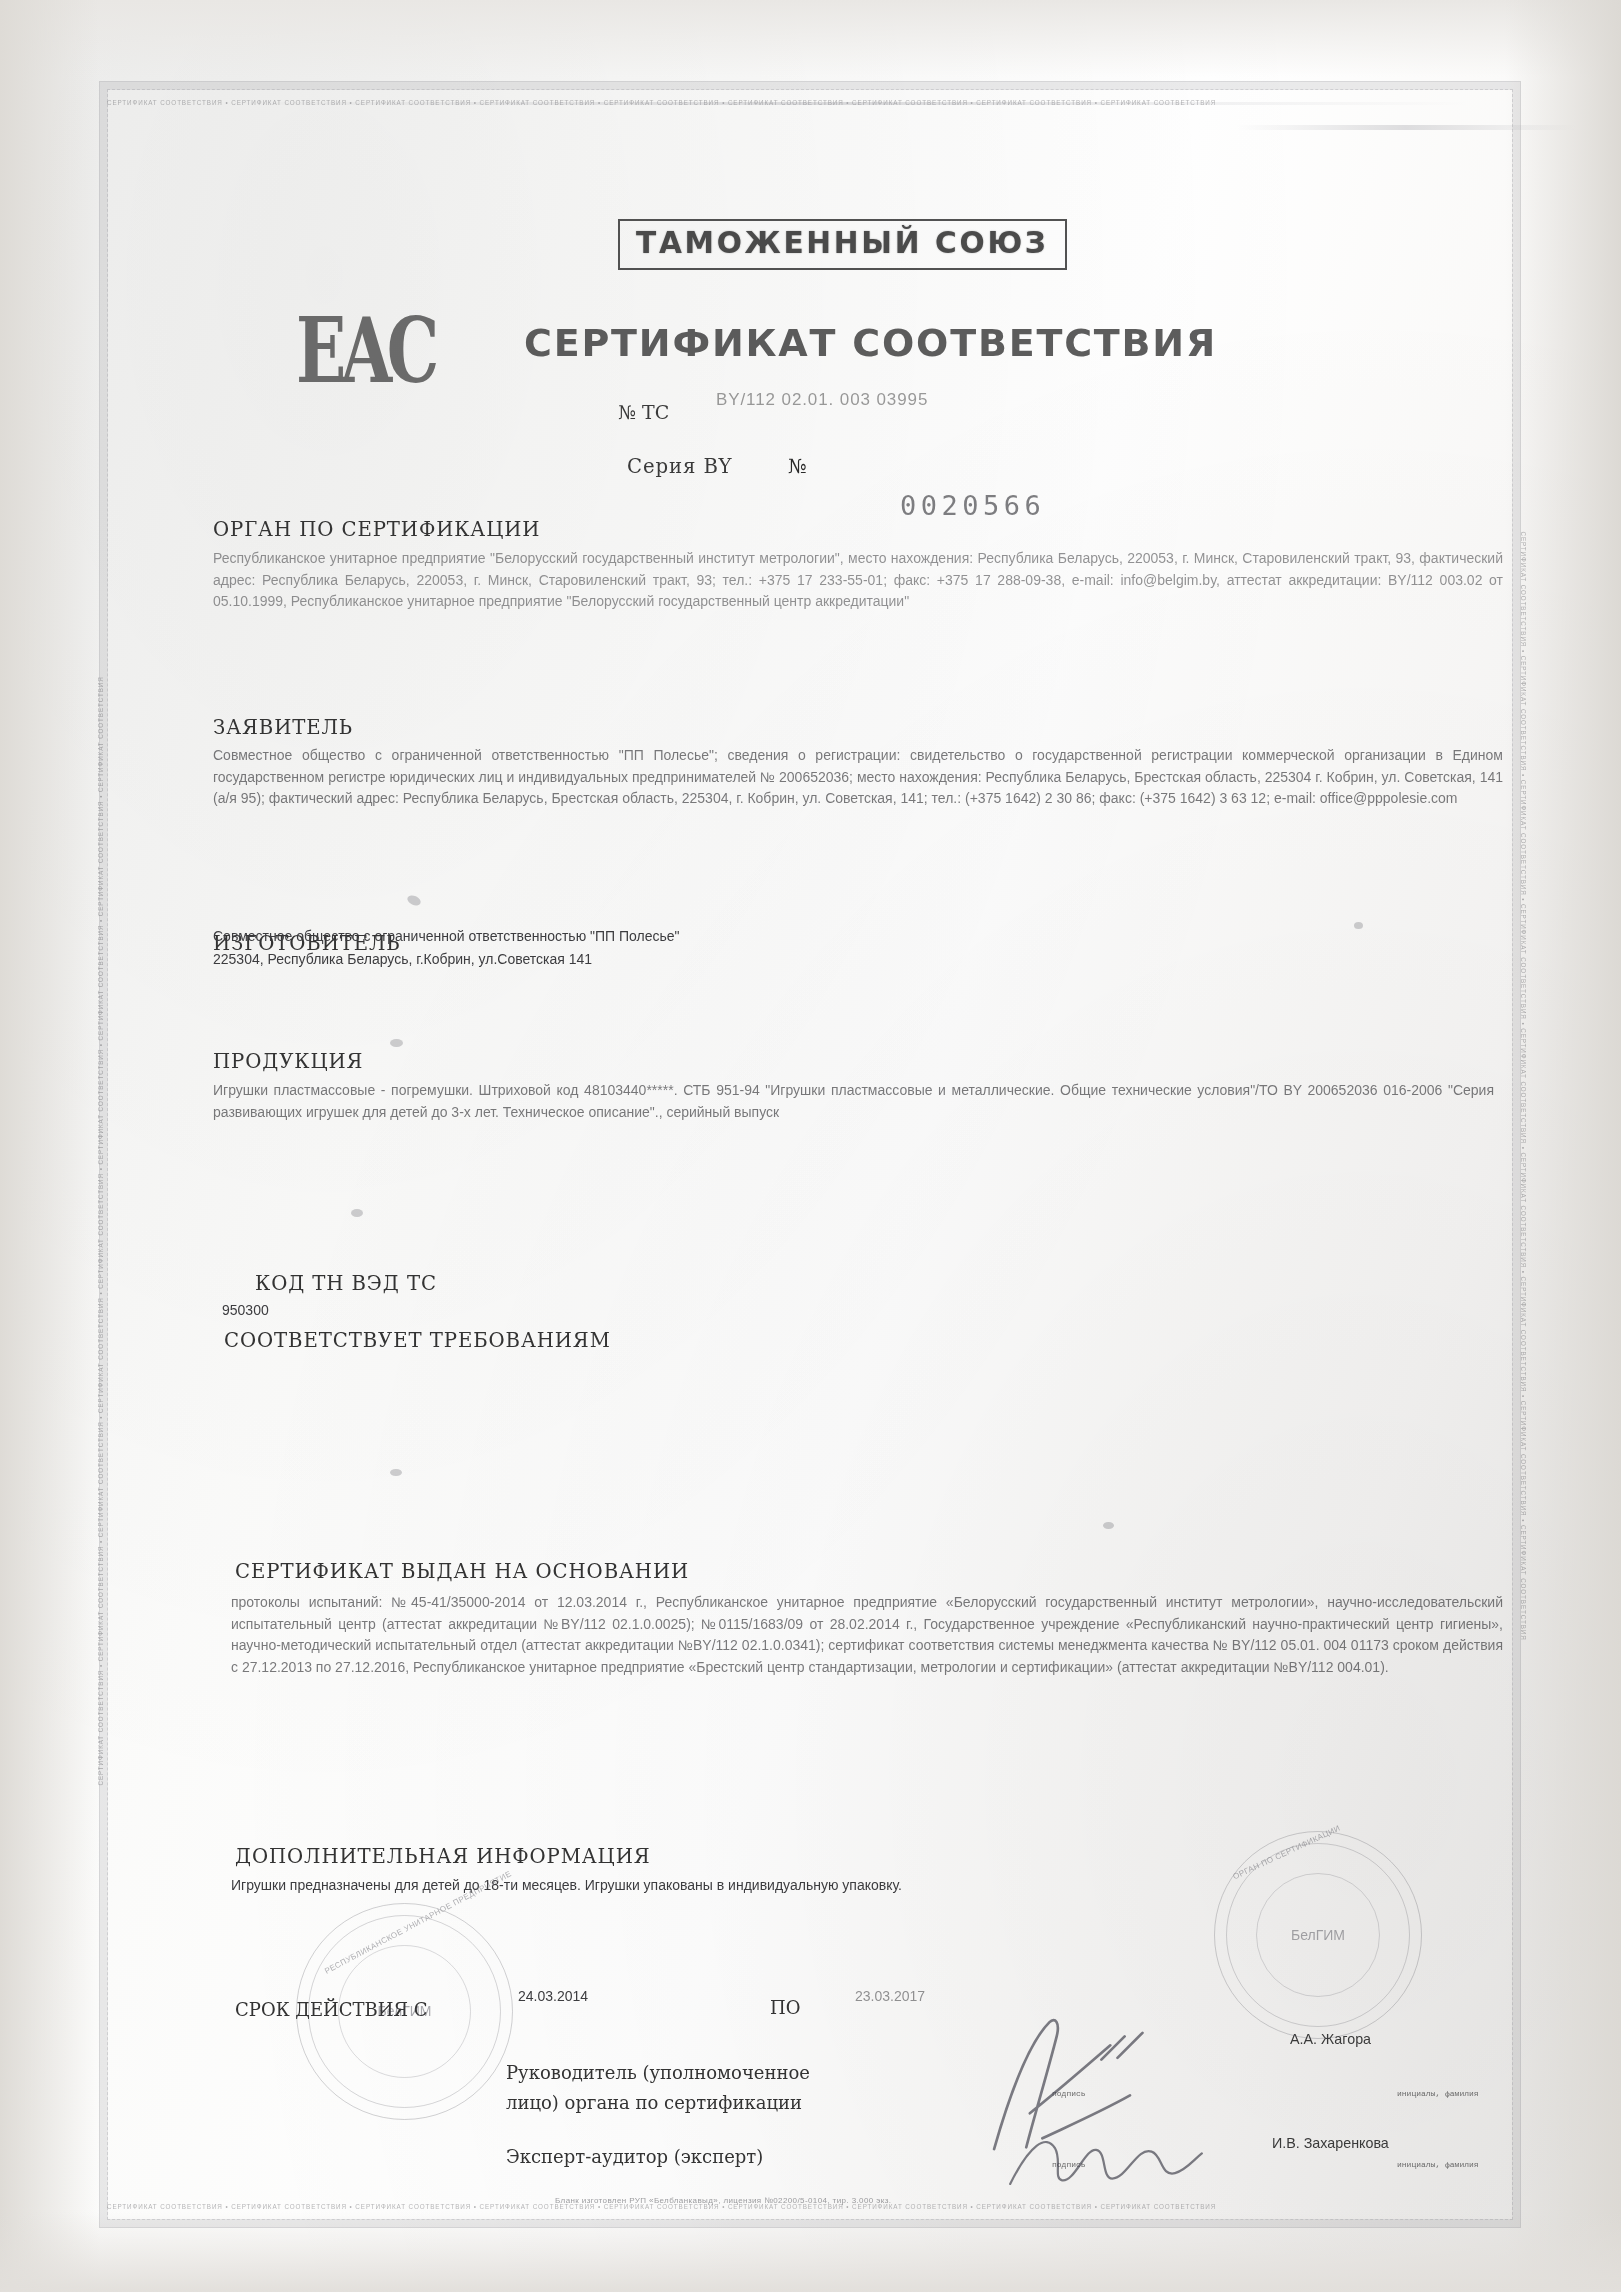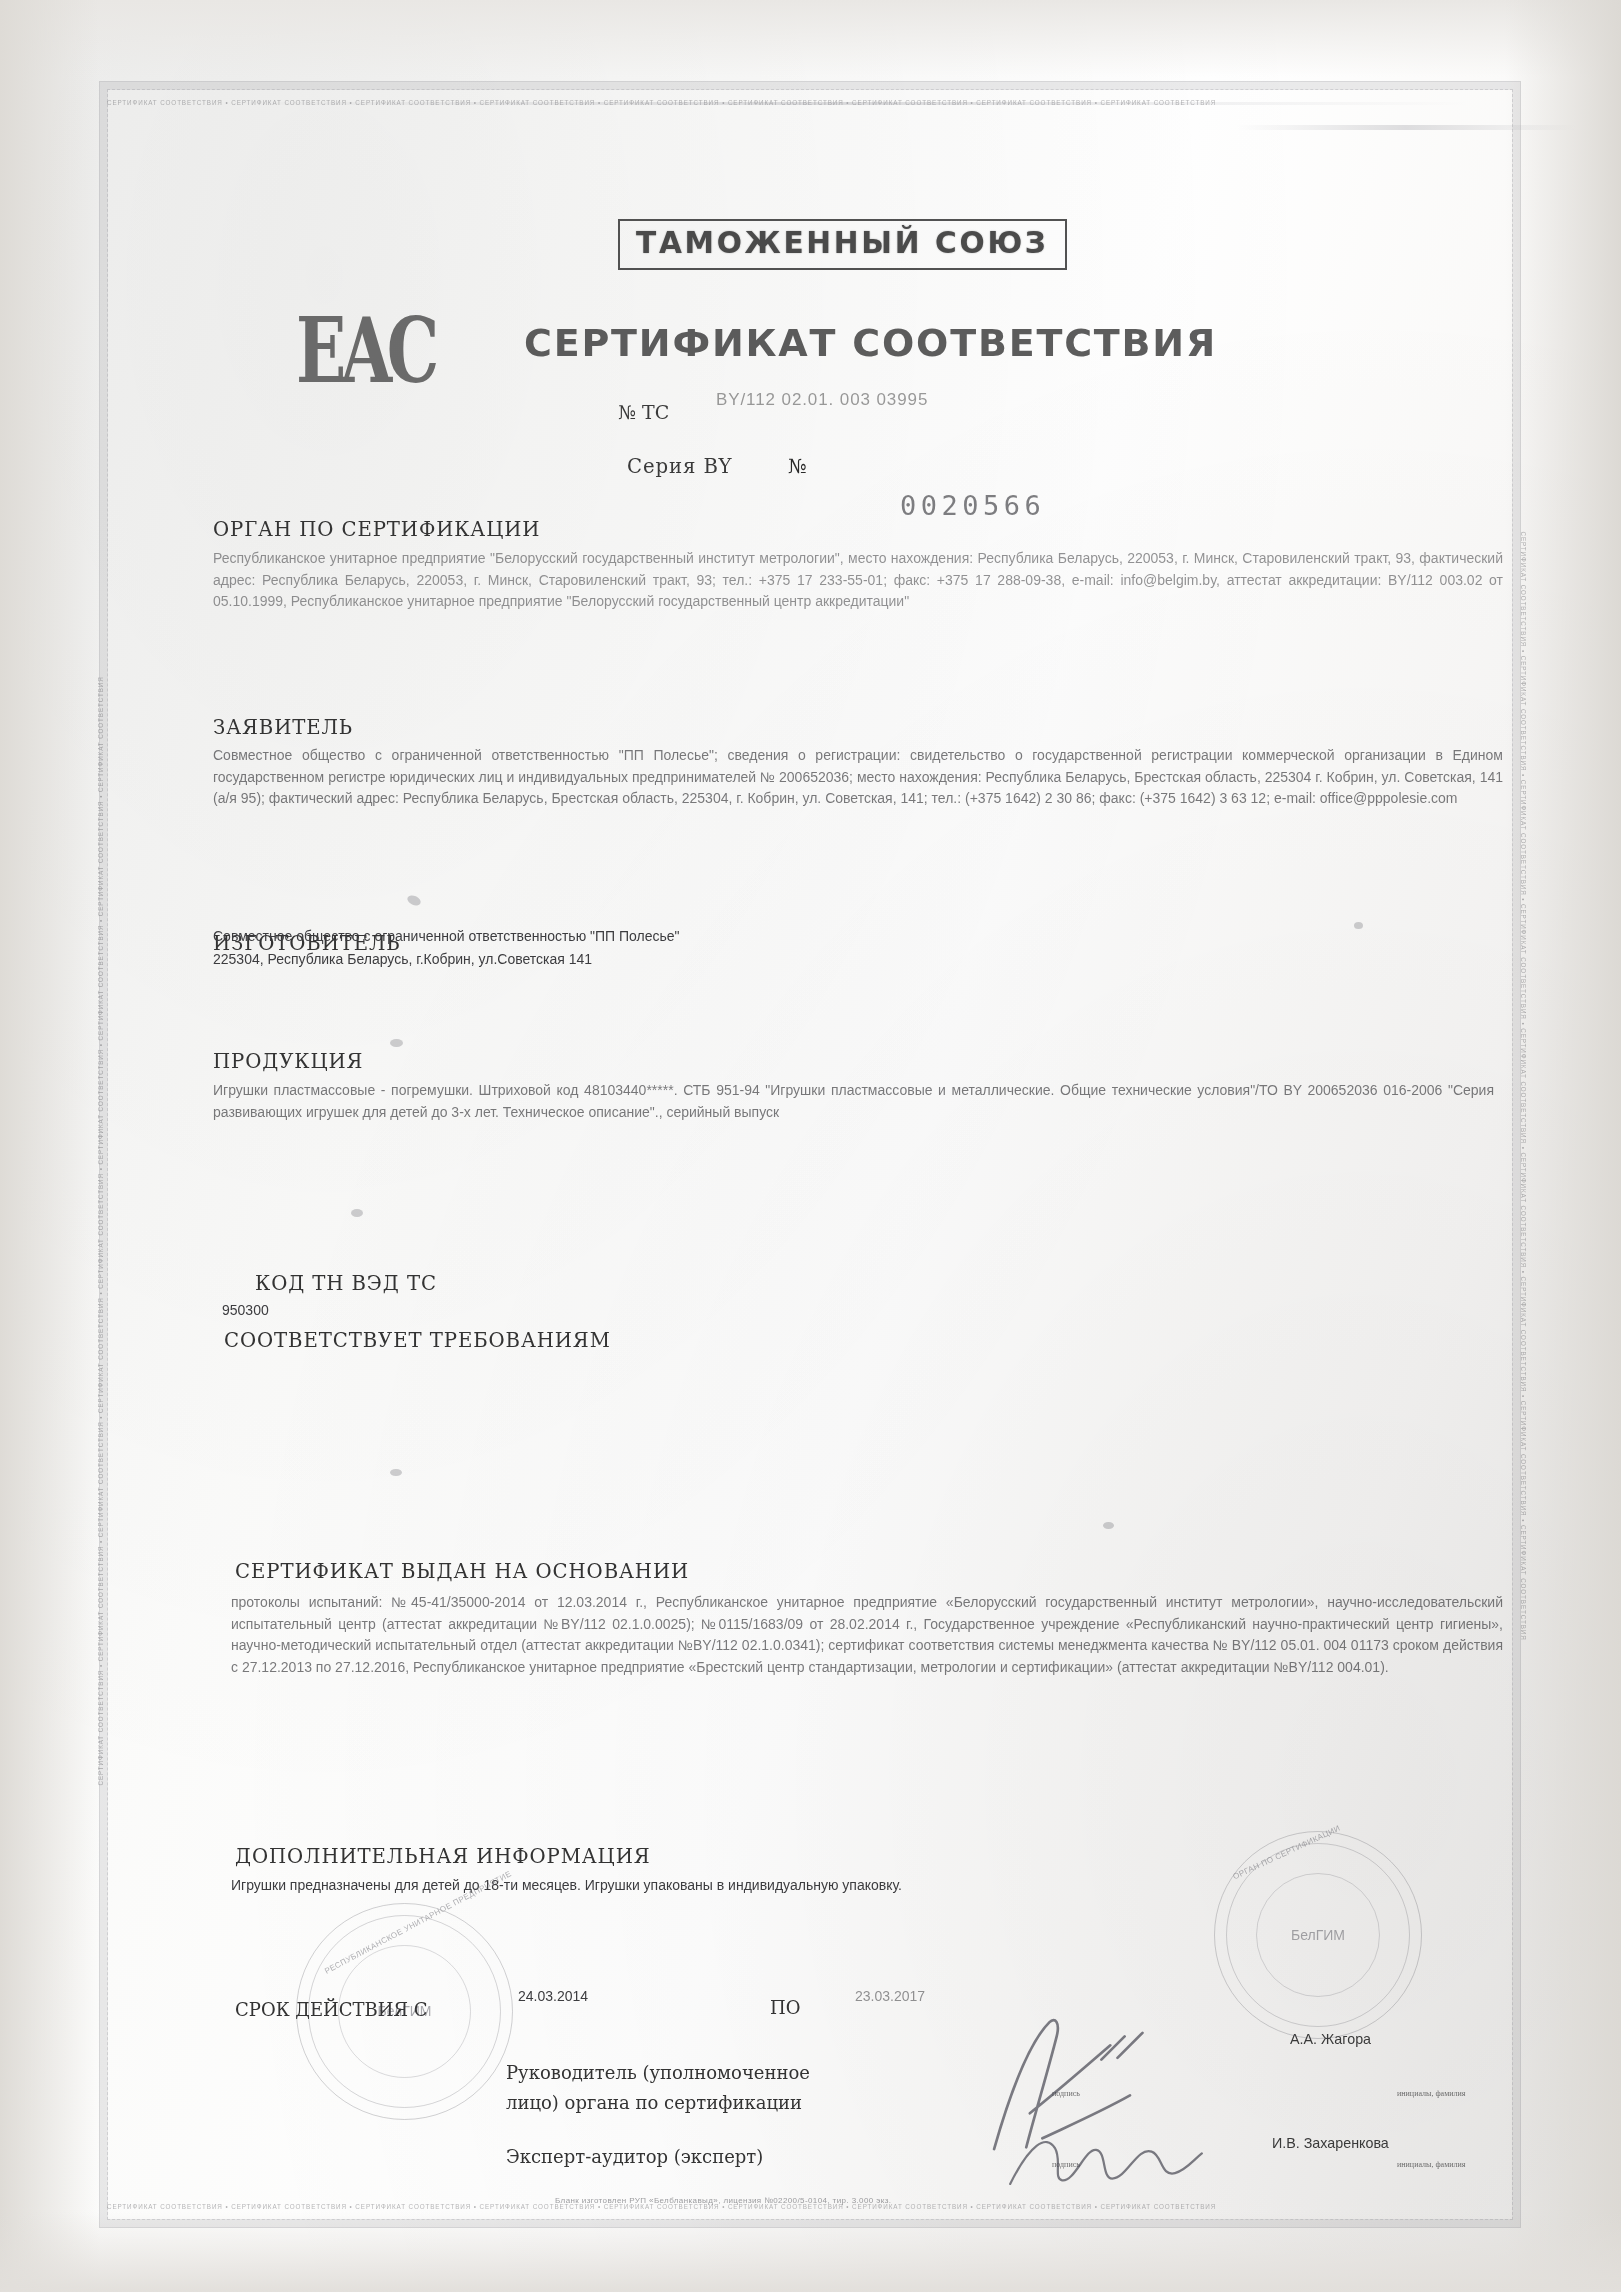--- a/index.html
+++ b/index.html
@@ -192,21 +192,21 @@
   .sig-name {
     position: absolute;
     font-size: 14.3px;
     font-family: "Liberation Sans", sans-serif;
     color: #3a3a3a;
   }
   .sig-sub {
     position: absolute;
     font-size: 8px;
     color: #6a6a6a;
-    font-family: Liberation Serif, serif;
+    font-family: Liberation Mono, monospace;
   }
 
   
   .stamp {
     position: absolute;
     border-radius: 50%;
     border: 1.8px solid rgba(70,70,80,0.45);
     opacity: 0.55;
   }
   .stamp:before {

